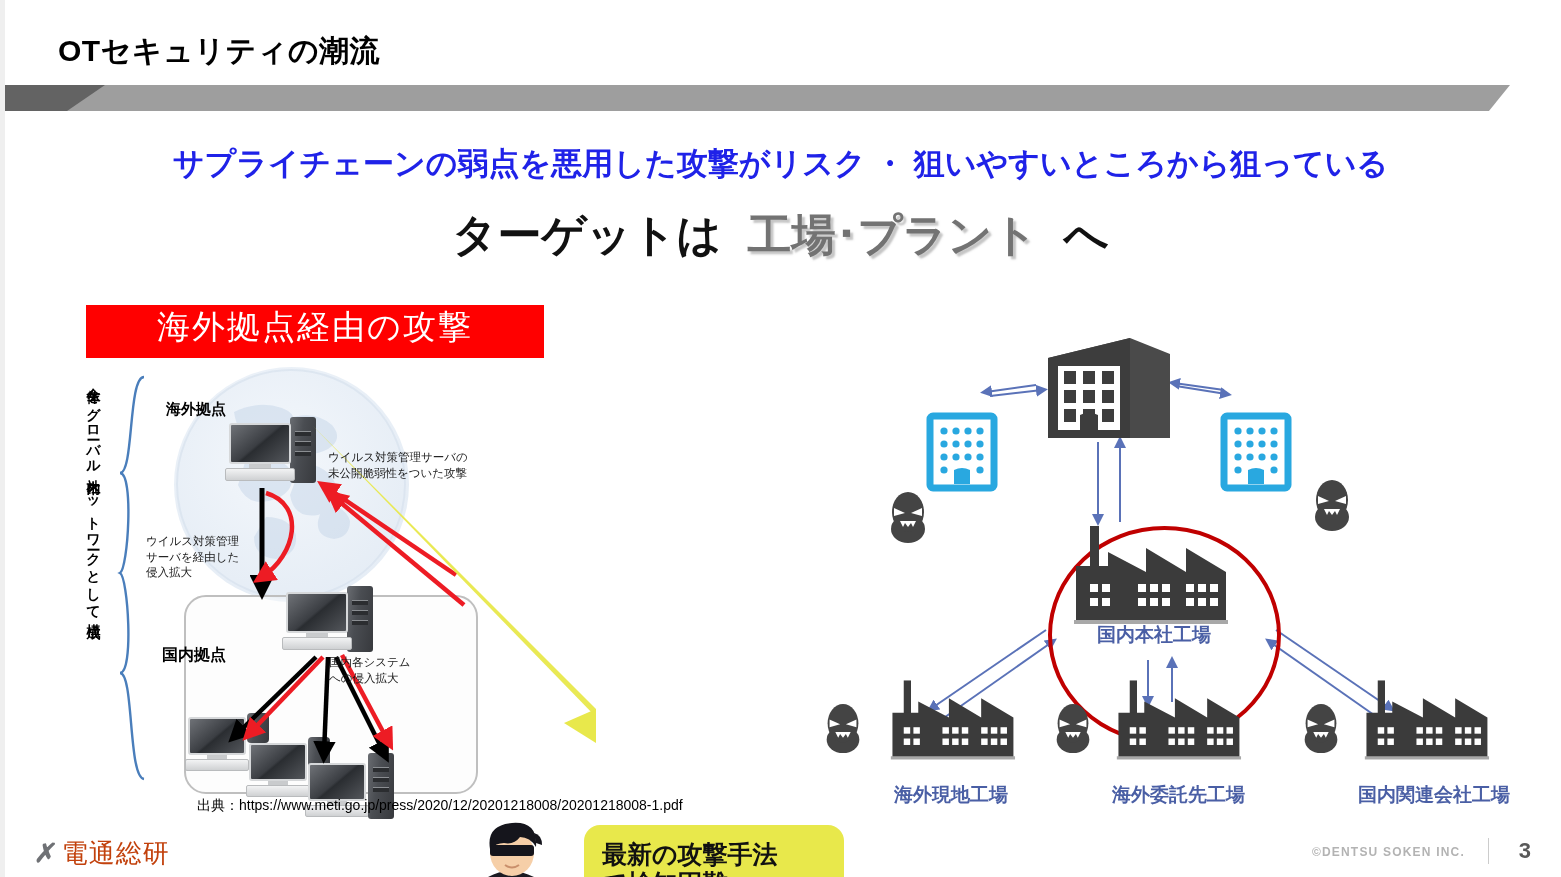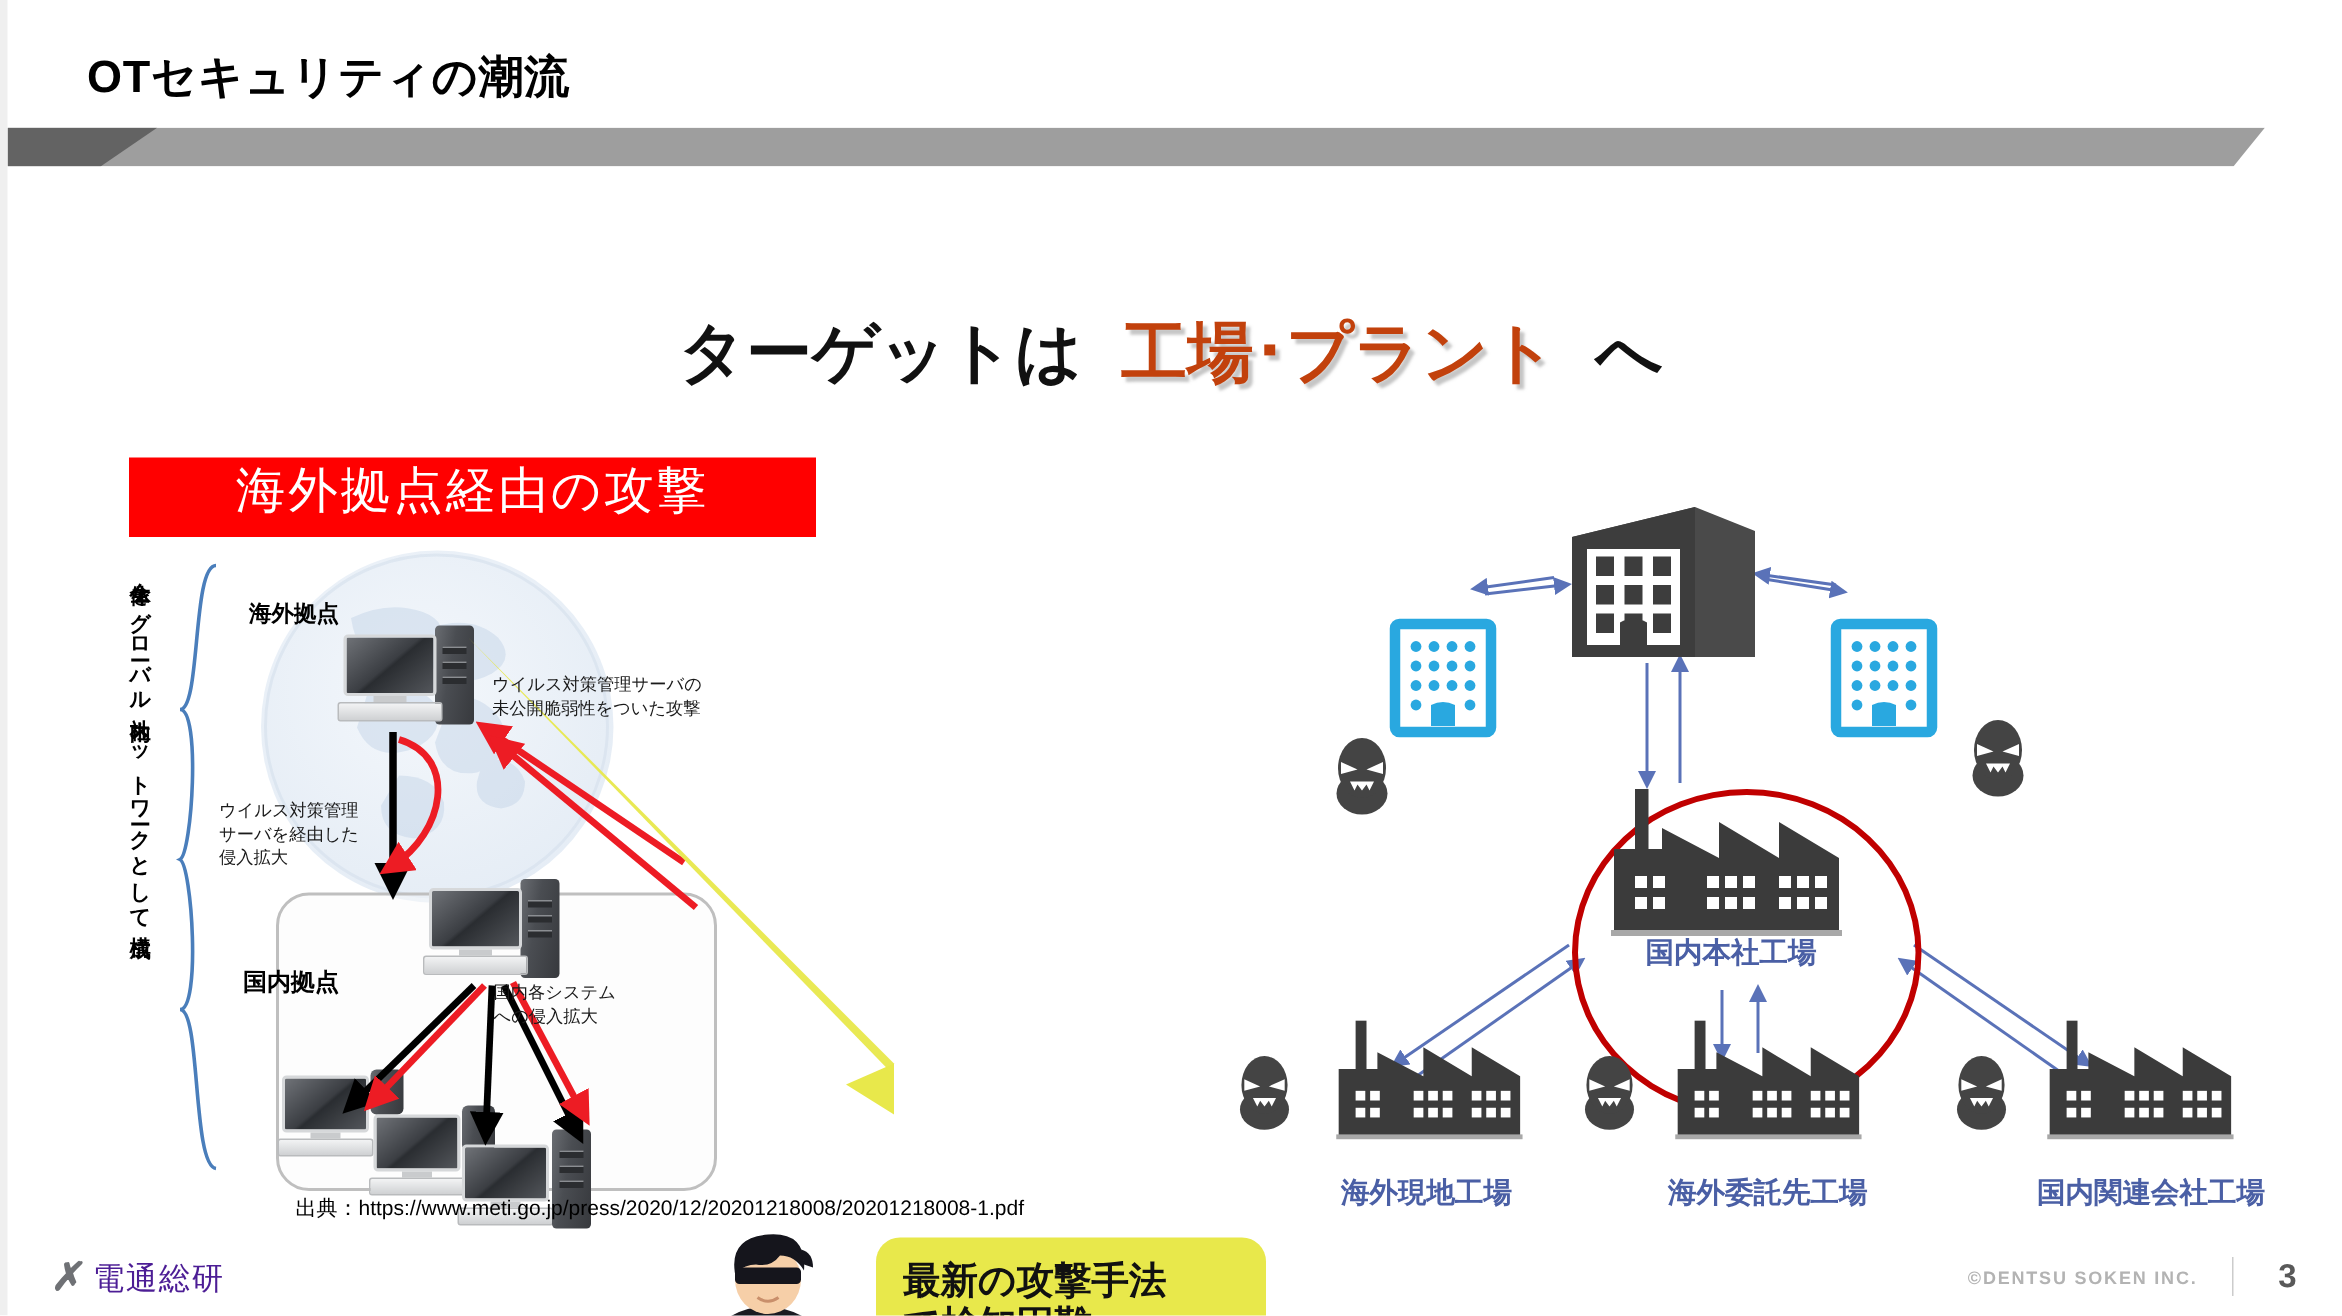--- a/index.html
+++ b/index.html
@@ -33,21 +33,21 @@
   
   .headline-blue{
     position:absolute;left:0;top:143px;width:1561px;text-align:center;
     font-size:31px;font-weight:bold;color:#1f22e8;white-space:nowrap;
   }
   .headline-black{
     position:absolute;left:0;top:206px;width:1561px;text-align:center;
     font-size:44px;font-weight:bold;color:#111111;white-space:nowrap;
   }
   .headline-black .accent{
-    color:#c2410c;
+    color:#737373;
     text-shadow:3px 3px 2px rgba(150,150,150,.55);
   }
   .headline-black .sp{display:inline-block;width:26px;}
 
   
   .fig-left{position:absolute;left:84px;top:305px;width:690px;height:520px;}
   .red-banner{
     position:absolute;left:2px;top:0;width:458px;height:53px;
     background:#FF0000;
     display:flex;justify-content:center;
@@ -135,37 +135,38 @@
   .lbl-f2{left:322px;top:452px;}
   .lbl-f3{left:568px;top:452px;}
   .red-ellipse{
     position:absolute;left:258px;top:196px;width:225px;height:210px;
     border:4px solid #C00000;border-radius:50%;
   }
 
   
   .footer-logo{position:absolute;left:35px;top:836px;display:flex;align-items:center;gap:5px;}
   .logo-x{font-size:26px;font-weight:bold;color:#6f7175;font-family:"Liberation Sans",sans-serif;transform:skewX(-8deg);}
-  .logo-text{font-size:21px;color:#4c1d95;letter-spacing:1px;
+  .logo-text{font-size:26px;color:#c2410c;letter-spacing:1px;
     font-family:Liberation Serif, serif;}
   .copyright{position:absolute;right:96px;top:845px;font-size:12px;color:#b3b3b3;letter-spacing:1.2px;font-weight:bold;}
   .pipe{position:absolute;right:72px;top:838px;width:1px;height:26px;background:#cccccc;}
   .pagenum{position:absolute;right:30px;top:838px;font-size:22px;font-weight:bold;color:#595959;}
 </style>
 </head>
 <body>
 
 <div class="slide">
 
   <div class="left-rail"></div>
 
   <div class="slide-title">OTセキュリティの潮流</div>
   <div class="header-band"></div>
   <div class="header-band-dark"></div>
 
+  <div class="headline-blue">サプライチェーンの弱点を悪用した攻撃がリスク ・ 狙いやすいところから狙っている</div>
   <div class="headline-black">
     <span>ターゲットは</span><span class="sp"></span><span class="accent">工場･プラント</span><span class="sp"></span><span>へ</span>
   </div>
 
   <div class="fig-left">
 
     <div class="red-banner">
       <span>海外拠点経由の攻撃</span>
     </div>
 

